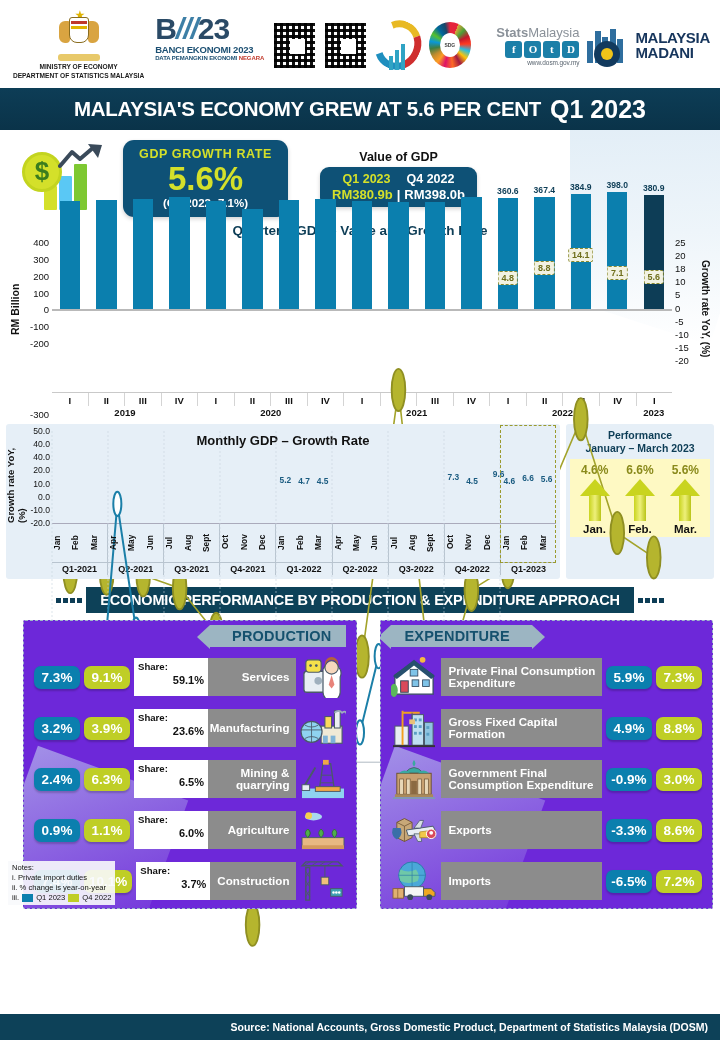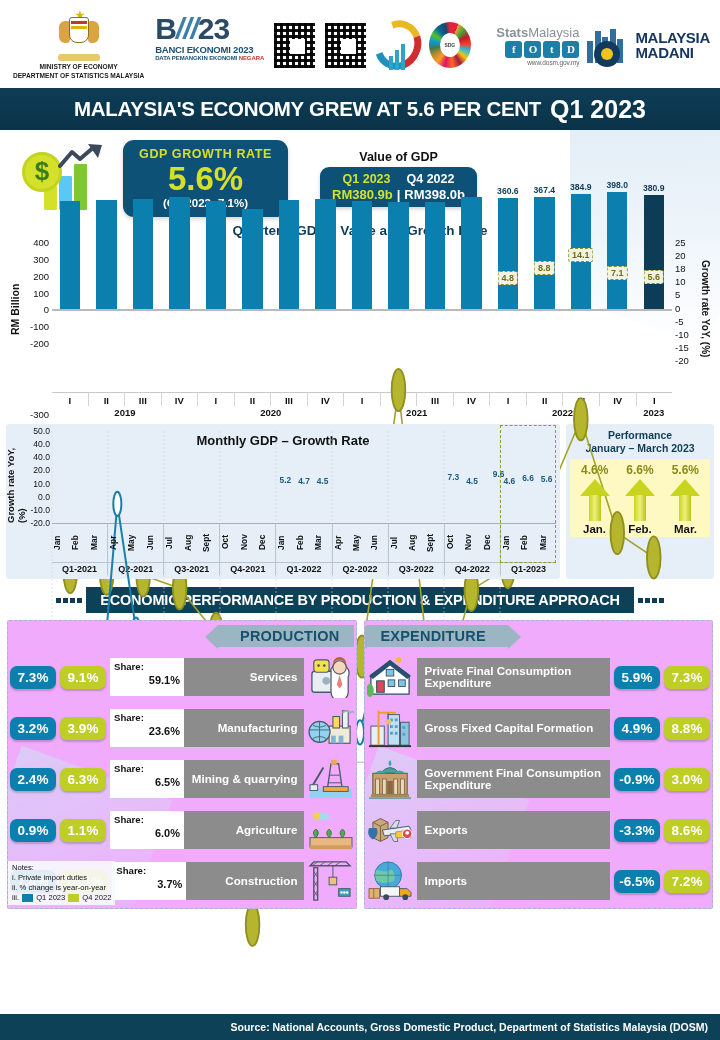--- a/index.html
+++ b/index.html
@@ -193,22 +193,22 @@
   .perf .pmonths{ display:flex; justify-content:space-around; font-size:11.5px; font-weight:bold;
      color:#111; margin-top:2px;}
   
   .banner-wrap{ display:flex; align-items:center; justify-content:center; margin-top:8px; gap:4px;}
   .dots{ display:flex; gap:2px;}
   .dots i{ display:block; width:5px;height:5px;background:#0d3d56;}
   .banner{ background:#0d4158; color:#fff; font-size:14.5px; font-weight:bold; padding:5px 14px;
      letter-spacing:-0.2px;}
   
   .pe-wrap{ display:flex; gap:7px; padding:7px 7px 0 7px; }
-  .pe-col{ flex:1; border:1.4px dashed #9fb7c9; border-radius:2px; padding:4px 2px 6px; position:relative;
-     background:#f0abfc; overflow:hidden;}
+  .pe-col{ flex:1; border:1.4px dashed #9fb7c9; border-radius:2px; padding:4px 10px 6px; position:relative;
+     background:#6d28d9; overflow:hidden;margin-left:16px;}
   .pe-col .deco{position:absolute; left:-20px; bottom:-30px; width:160px;height:170px;
      background:linear-gradient(140deg,rgba(205,228,243,.55),rgba(255,255,255,0));
      transform:rotate(20deg); pointer-events:none;}
   .pe-head{ display:flex; justify-content:flex-end; }
   .ribbon{ background:#9cb5c2; color:#15516e; font-size:14.5px; font-weight:bold; padding:3px 14px 3px 22px;
      position:relative; letter-spacing:.2px;}
   .ribbon:before{ content:''; position:absolute; left:-13px; top:0; border-top:12.5px solid transparent;
      border-bottom:12.5px solid transparent; border-right:13px solid #9cb5c2;}
   .ribbon.right:after{ content:''; position:absolute; right:-13px; top:0; border-top:12.5px solid transparent;
      border-bottom:12.5px solid transparent; border-left:13px solid #9cb5c2;}

